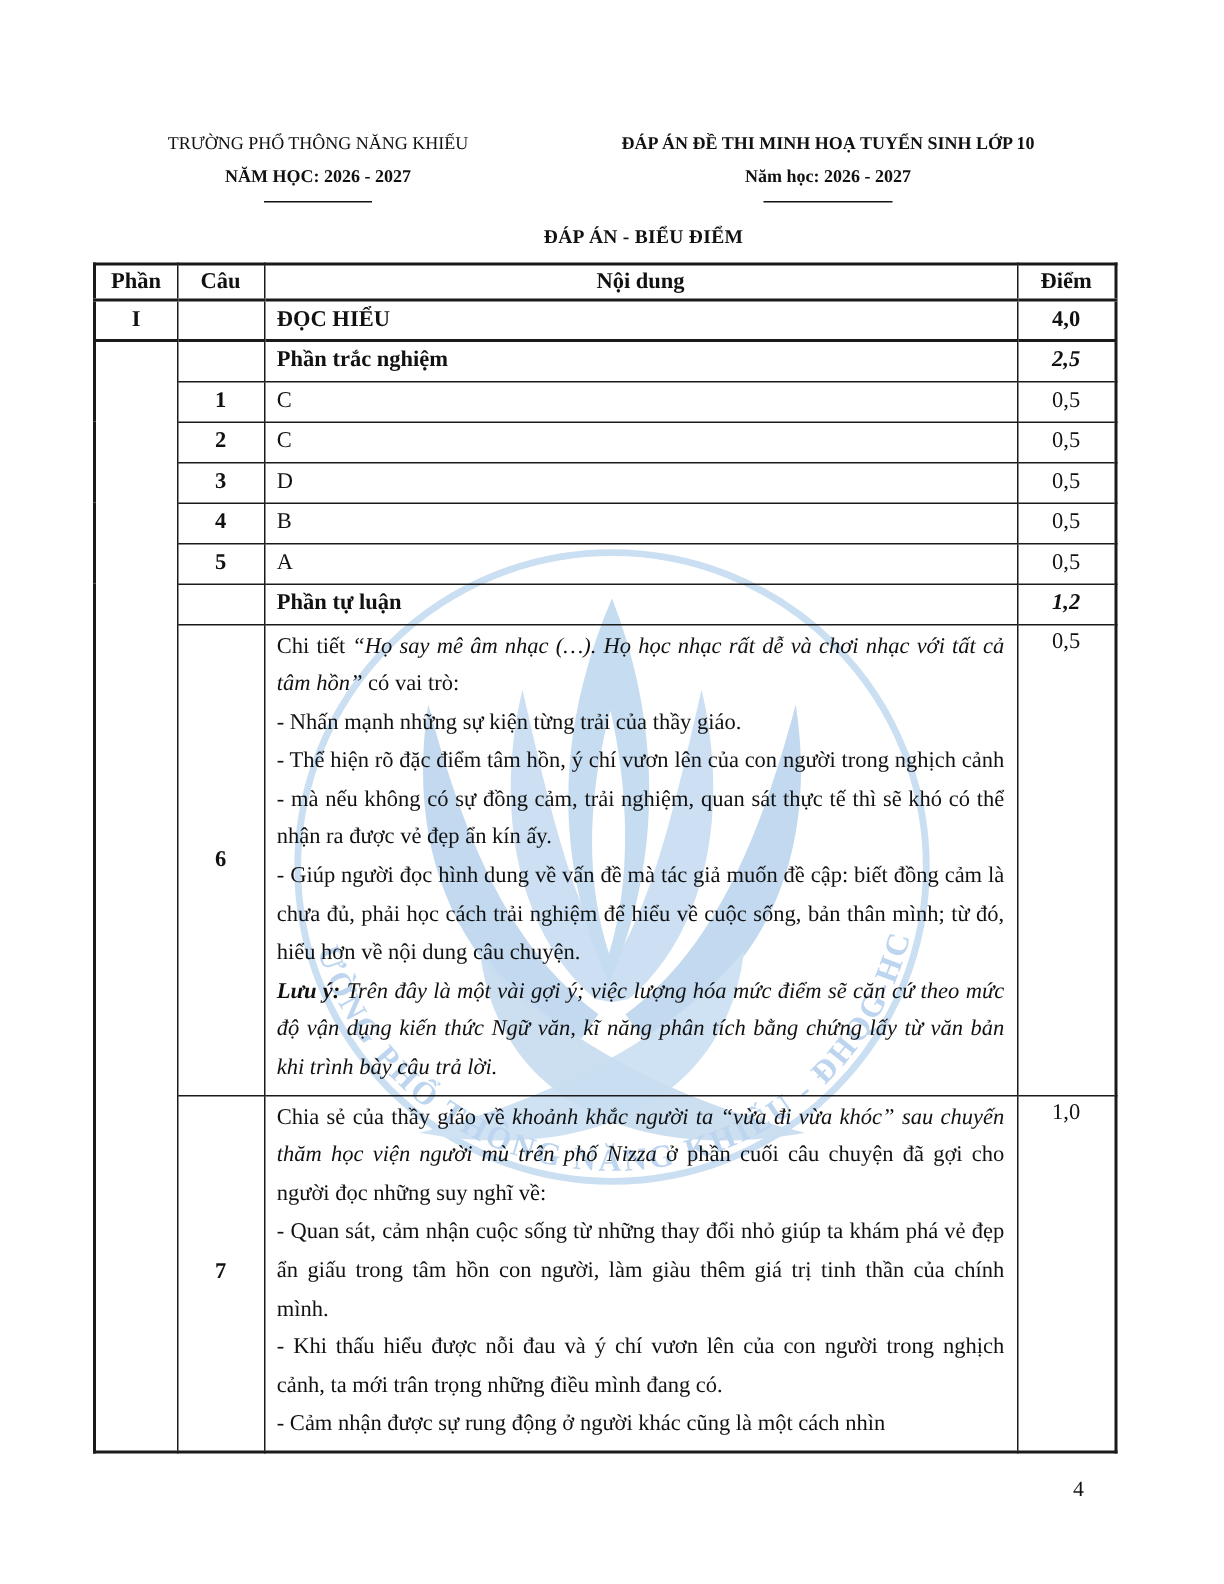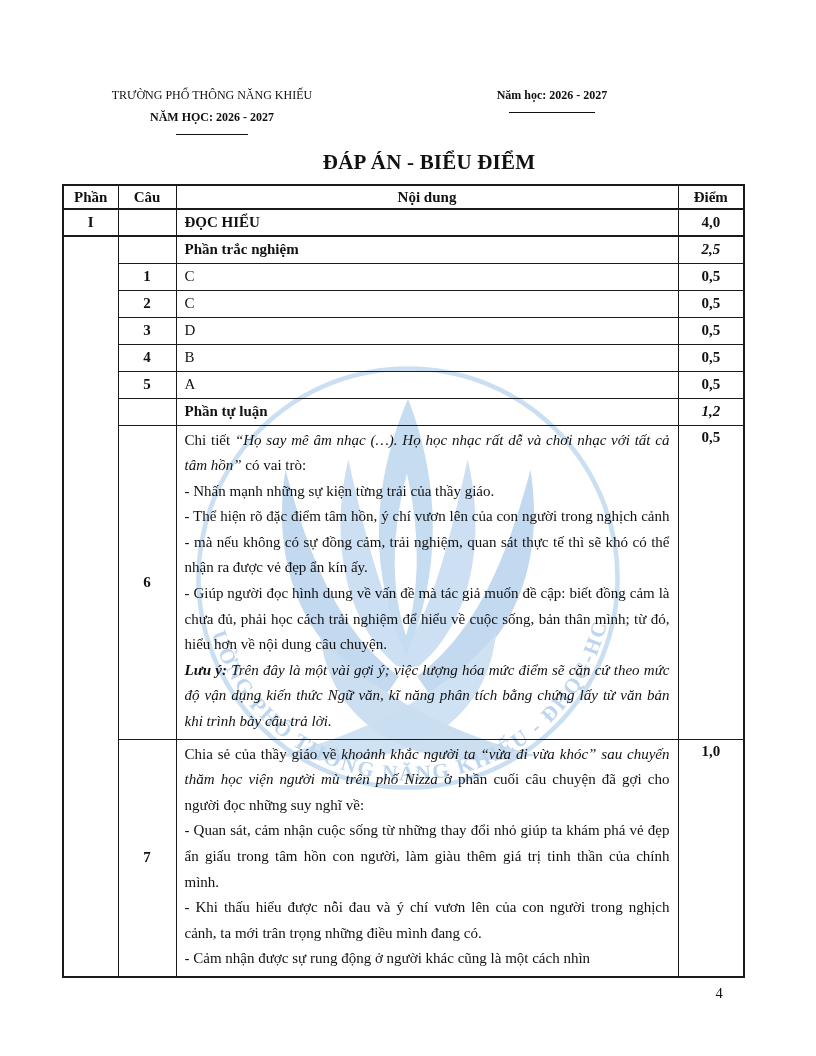--- a/index.html
+++ b/index.html
@@ -13,34 +13,34 @@
   
   .doc-header{display:flex;justify-content:space-between;padding:84px 73px 0 76px;}
   .hdr-block{text-align:center;font-size:12px;line-height:22px;}
   .hdr-left{width:272px;}
   .hdr-right{width:382px;font-weight:bold;}
   .hdr-bold{font-weight:bold;}
   .rule{border-top:1.5px solid #111;margin:6px auto 0;height:0;}
   .rule-l{width:72px;}
   .rule-r{width:86px;}
 
-  .doc-title{text-align:center;font-weight:bold;font-size:21px;margin-top:15px;padding-left:42px;letter-spacing:.2px;}
+  .doc-title{text-align:center;font-weight:bold;font-size:13px;margin-top:15px;padding-left:42px;letter-spacing:.2px;}
 
   
   table{border-collapse:collapse;table-layout:fixed;width:681px;margin:9px 0 0 62px;font-size:15px;background:transparent;}
   table,td,th{border:1px solid #1a1a1a;}
   table{border-width:2px;}
   thead th{height:20px;font-size:15px;font-weight:bold;border-bottom-width:2px;padding:1px 2px;}
   td{padding:0;}
   .simple{height:27px;}
   .sect td{border-bottom-width:2px;}
   .c-phan,.c-cau{text-align:center;font-weight:bold;vertical-align:middle;}
   .c-noidung{text-align:left;padding:0 8px;}
   .c-noidung p{margin:0;}
-  .c-diem{text-align:center;vertical-align:middle;font-weight:bold;}
+  .c-diem{text-align:center;vertical-align:middle;}
   .tall .c-noidung{vertical-align:top;padding:2px 8px 4px 8px;}
   .tall .c-noidung p{text-align:justify;line-height:25.6px;}
   .tall .c-diem{vertical-align:top;padding-top:3px;}
   .tall .c-cau{vertical-align:middle;}
   .s-b{font-weight:bold;}
   .s-i{font-style:italic;}
   .s-bi{font-weight:bold;font-style:italic;}
 
   .page-number{position:absolute;left:704px;top:985px;width:30px;text-align:center;font-size:14.5px;z-index:1;}
 </style>
@@ -69,20 +69,21 @@
 
 <div class="content">
 
   <div class="doc-header">
     <div class="hdr-block hdr-left">
       <div>TRƯỜNG PHỔ THÔNG NĂNG KHIẾU</div>
       <div class="hdr-bold">NĂM HỌC: 2026 - 2027</div>
       <div class="rule rule-l"></div>
     </div>
     <div class="hdr-block hdr-right">
+      <div>ĐÁP ÁN ĐỀ THI MINH HOẠ TUYỂN SINH LỚP 10</div>
       <div>Năm học: 2026 - 2027</div>
       <div class="rule rule-r"></div>
     </div>
   </div>
 
   <div class="doc-title">ĐÁP ÁN - BIỂU ĐIỂM</div>
 
   <table>
     <colgroup>
       <col style="width:55px">

